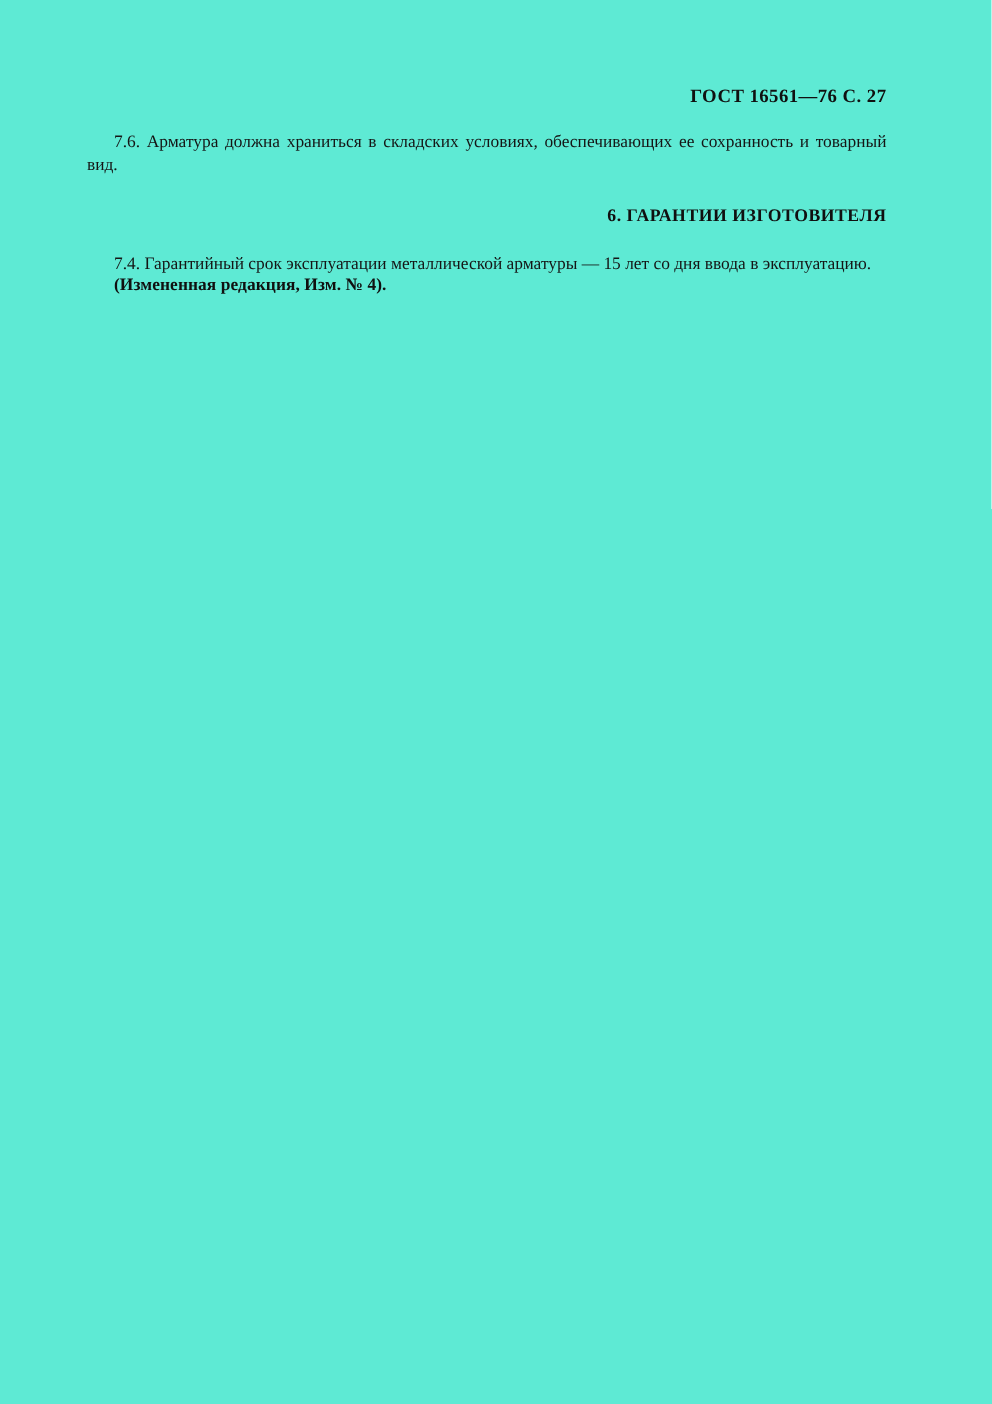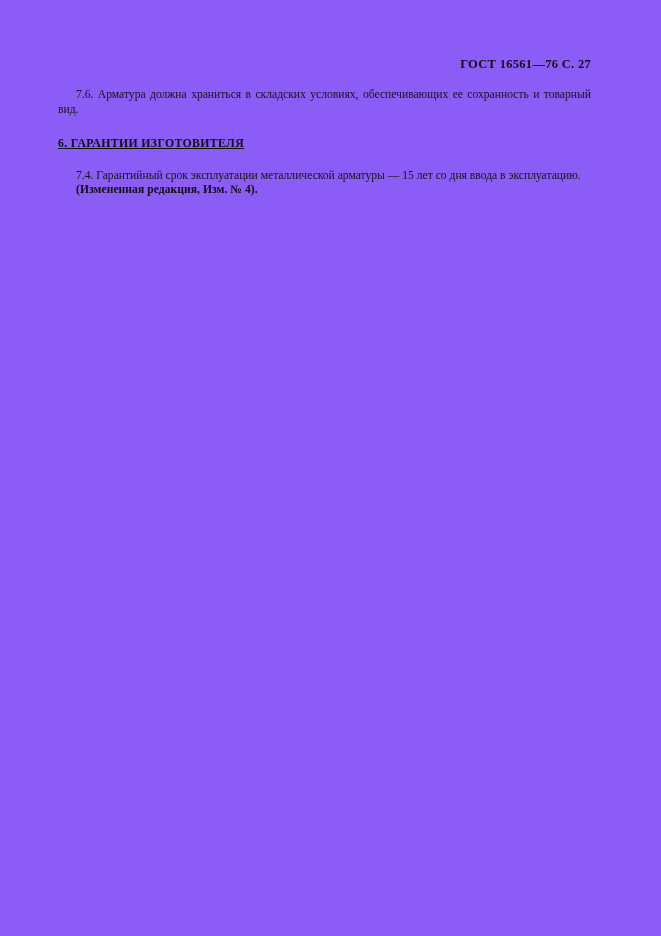--- a/index.html
+++ b/index.html
@@ -6,21 +6,21 @@
   html, body {
     margin: 0;
     padding: 0;
     background: #ffffff;
   }
 
   .page {
     position: relative;
     width: 661px;
     height: 936px;
-    background: #8b5cf6;
+    background: #5eead4;
     margin: 0 auto;
     overflow: hidden;
     font-family: "Liberation Serif", "DejaVu Serif", serif;
     color: #1a1a1a;
     -webkit-font-smoothing: antialiased;
   }
 
   
   .running-head {
     position: absolute;
@@ -54,24 +54,23 @@
     color: #151515;
     hyphens: manual;
   }
 
   
   h2.section-heading {
     margin: 0;
     font-size: 11.8px;
     line-height: 14.6px;
     font-weight: bold;
-    text-align: left;
+    text-align: right;
     letter-spacing: 0.35px;
     color: #101010;
-    text-decoration: underline;
   }
 
   .gap-before-heading { height: 19px; }
   .gap-after-heading  { height: 18px; }
 
   p.note-text {
     margin: 0;
     font-size: 11.6px;
     line-height: 14.6px;
     font-weight: bold;

